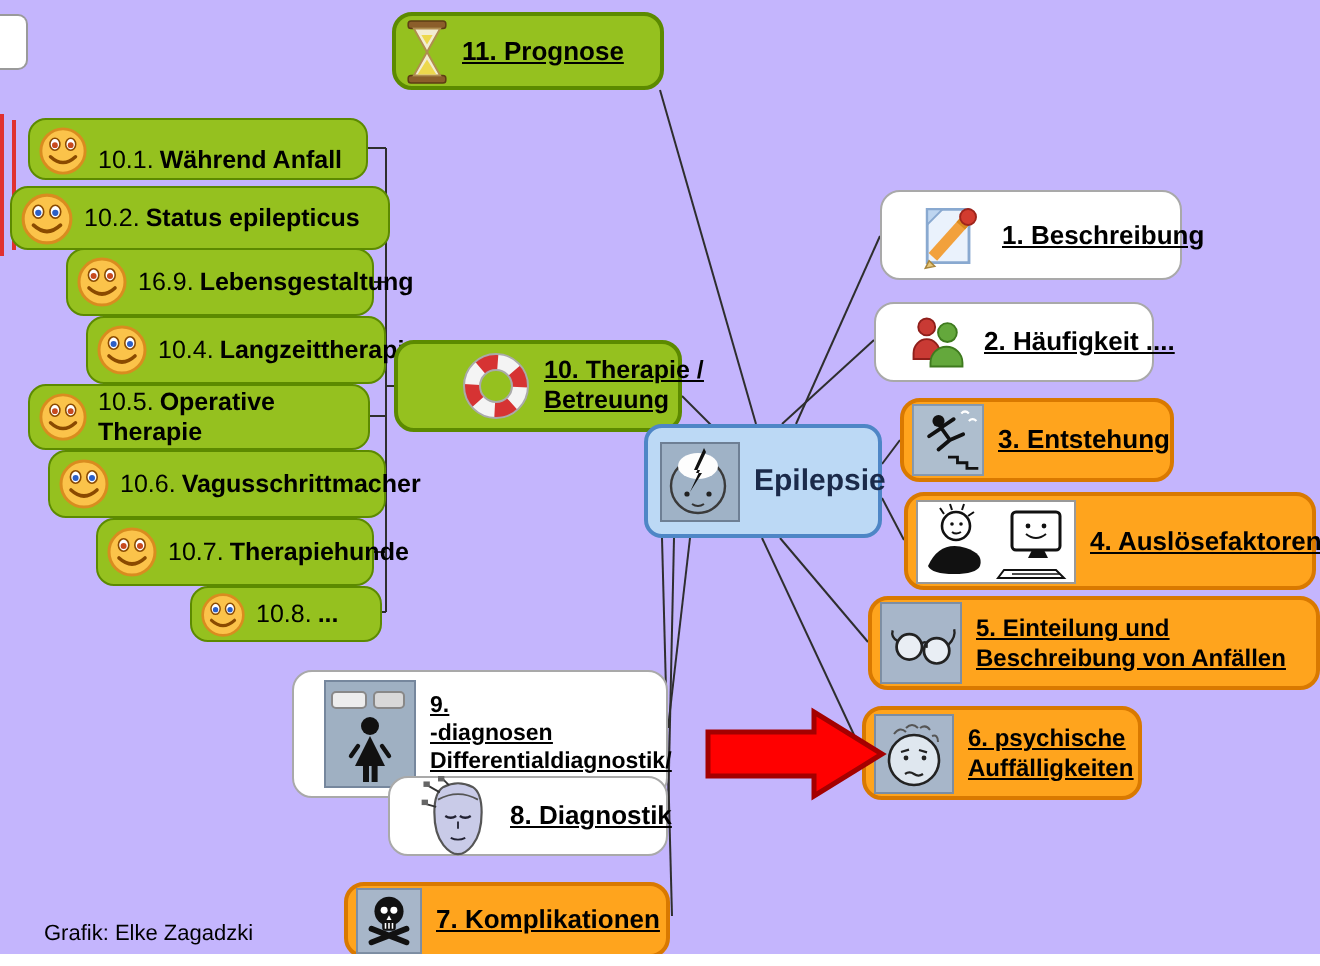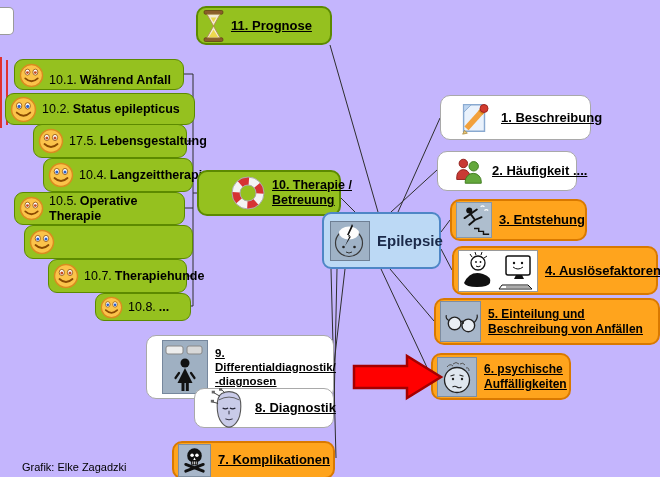--- a/index.html
+++ b/index.html
@@ -128,21 +128,21 @@
     <span class="icon">
       <svg width="26" height="26" viewBox="0 0 26 26">
           <circle cx="13" cy="13" r="11.5" fill="#FBC34A" stroke="#D98C1F" stroke-width="1.5"></circle>
           <ellipse cx="8.8" cy="9.5" rx="2.6" ry="3.1" fill="#fff" stroke="#8a4a00" stroke-width="0.8"></ellipse>
           <ellipse cx="17" cy="9.5" rx="2.6" ry="3.1" fill="#fff" stroke="#8a4a00" stroke-width="0.8"></ellipse>
           <circle cx="8.8" cy="10" r="1.5" fill="#C84A1E"></circle>
           <circle cx="17" cy="10" r="1.5" fill="#C84A1E"></circle>
           <path d="M6.5 16 Q13 22 19.5 16" fill="none" stroke="#8a4a00" stroke-width="1.8" stroke-linecap="round"></path>
         </svg>
     </span>
-    <span class="txt"><span class="num">17.5.</span><b>Lebensgestaltung</b></span>
+    <span class="txt"><span class="num">16.9.</span><b>Lebensgestaltung</b></span>
   </div>
   <div class="node sub s4">
     <span class="icon">
       <svg width="26" height="26" viewBox="0 0 26 26">
           <circle cx="13" cy="13" r="11.5" fill="#FBC34A" stroke="#D98C1F" stroke-width="1.5"></circle>
           <ellipse cx="8.8" cy="9.5" rx="2.6" ry="3.1" fill="#fff" stroke="#8a4a00" stroke-width="0.8"></ellipse>
           <ellipse cx="17" cy="9.5" rx="2.6" ry="3.1" fill="#fff" stroke="#8a4a00" stroke-width="0.8"></ellipse>
           <circle cx="8.8" cy="10" r="1.5" fill="#2B5FC7"></circle>
           <circle cx="17" cy="10" r="1.5" fill="#2B5FC7"></circle>
           <path d="M6.5 16 Q13 22 19.5 16" fill="none" stroke="#8a4a00" stroke-width="1.8" stroke-linecap="round"></path>
@@ -167,20 +167,21 @@
     <span class="icon">
       <svg width="26" height="26" viewBox="0 0 26 26">
           <circle cx="13" cy="13" r="11.5" fill="#FBC34A" stroke="#D98C1F" stroke-width="1.5"></circle>
           <ellipse cx="8.8" cy="9.5" rx="2.6" ry="3.1" fill="#fff" stroke="#8a4a00" stroke-width="0.8"></ellipse>
           <ellipse cx="17" cy="9.5" rx="2.6" ry="3.1" fill="#fff" stroke="#8a4a00" stroke-width="0.8"></ellipse>
           <circle cx="8.8" cy="10" r="1.5" fill="#2B5FC7"></circle>
           <circle cx="17" cy="10" r="1.5" fill="#2B5FC7"></circle>
           <path d="M6.5 16 Q13 22 19.5 16" fill="none" stroke="#8a4a00" stroke-width="1.8" stroke-linecap="round"></path>
         </svg>
     </span>
+    <span class="txt"><span class="num">10.6.</span><b>Vagusschrittmacher</b></span>
   </div>
   <div class="node sub s7">
     <span class="icon">
       <svg width="26" height="26" viewBox="0 0 26 26">
           <circle cx="13" cy="13" r="11.5" fill="#FBC34A" stroke="#D98C1F" stroke-width="1.5"></circle>
           <ellipse cx="8.8" cy="9.5" rx="2.6" ry="3.1" fill="#fff" stroke="#8a4a00" stroke-width="0.8"></ellipse>
           <ellipse cx="17" cy="9.5" rx="2.6" ry="3.1" fill="#fff" stroke="#8a4a00" stroke-width="0.8"></ellipse>
           <circle cx="8.8" cy="10" r="1.5" fill="#C84A1E"></circle>
           <circle cx="17" cy="10" r="1.5" fill="#C84A1E"></circle>
           <path d="M6.5 16 Q13 22 19.5 16" fill="none" stroke="#8a4a00" stroke-width="1.8" stroke-linecap="round"></path>
@@ -335,22 +336,22 @@
         <rect x="25" y="6" width="15" height="8" rx="2" fill="#D8D8D8" stroke="#888"></rect>
         <circle cx="23" cy="23" r="4.5" fill="#111"></circle>
         <path d="M23 28 l-7.5 15 h15 z" fill="#111"></path>
         <path d="M17 33 l-3.5 5 M29 33 l3.5 5" stroke="#111" stroke-width="2.2" stroke-linecap="round"></path>
         <rect x="19.5" y="43" width="3" height="8" fill="#111"></rect>
         <rect x="23.8" y="43" width="3" height="8" fill="#111"></rect>
       </svg>
     </span>
     <span class="lbl">
       <div>9.</div>
+      <div>-diagnosen</div>
       <div>Differentialdiagnostik/</div>
-      <div>-diagnosen</div>
     </span>
   </div>
 
   <div class="node white n8">
     <span class="icon">
       <svg width="38" height="40" viewBox="0 0 40 44">
         <path d="M12 6 Q20 2 28 6 Q33 9 33 20 Q33 32 28 38 Q24 43 20 43 Q16 43 12 38 Q7 32 7 20 Q7 9 12 6 Z" fill="#C9CBE8" stroke="#555" stroke-width="1.2"></path>
         <path d="M9 13 Q20 7 31 13" stroke="#555" fill="none"></path>
         <path d="M13 22 q3 2 6 0 M21 22 q3 2 6 0" stroke="#223" stroke-width="1.3" fill="none"></path>
         <path d="M20 25 v4 M16 34 q4 2 8 0" stroke="#223" fill="none"></path>

